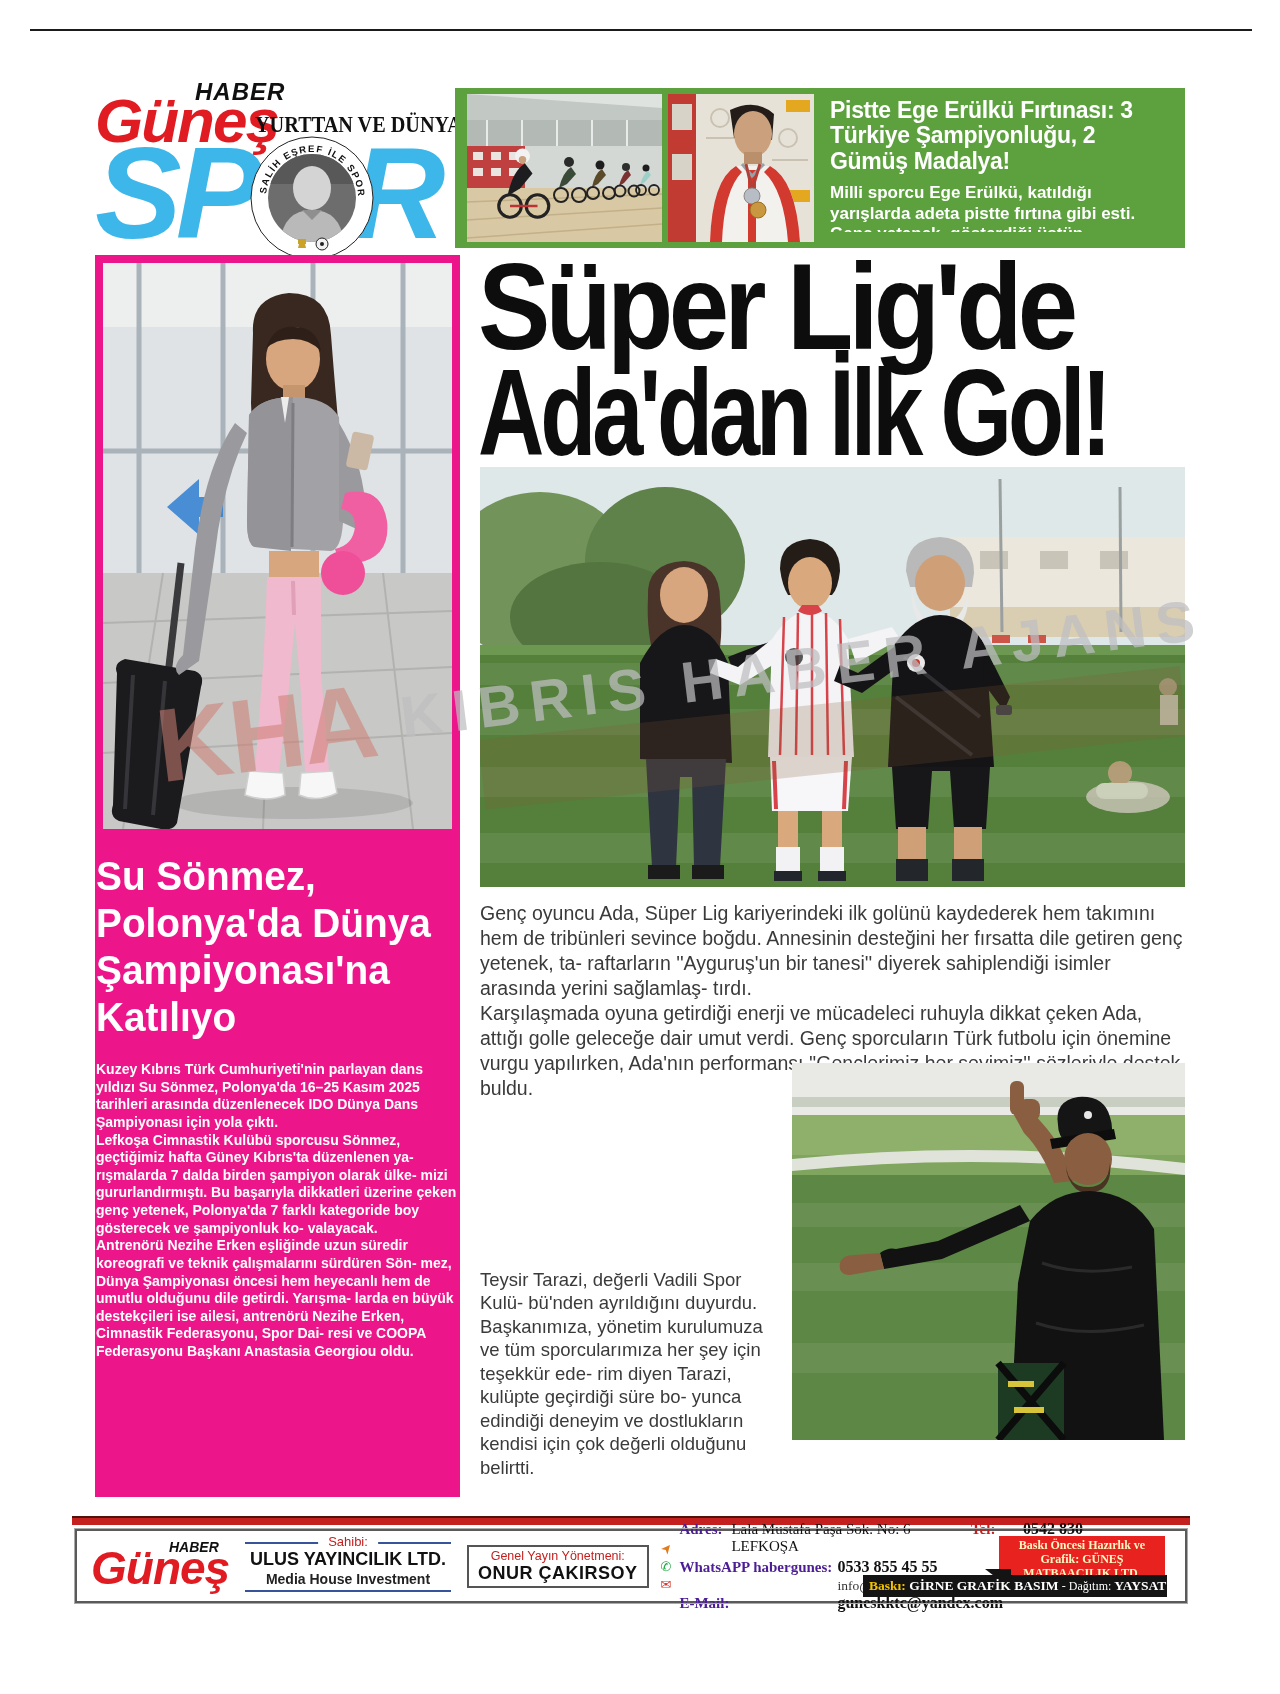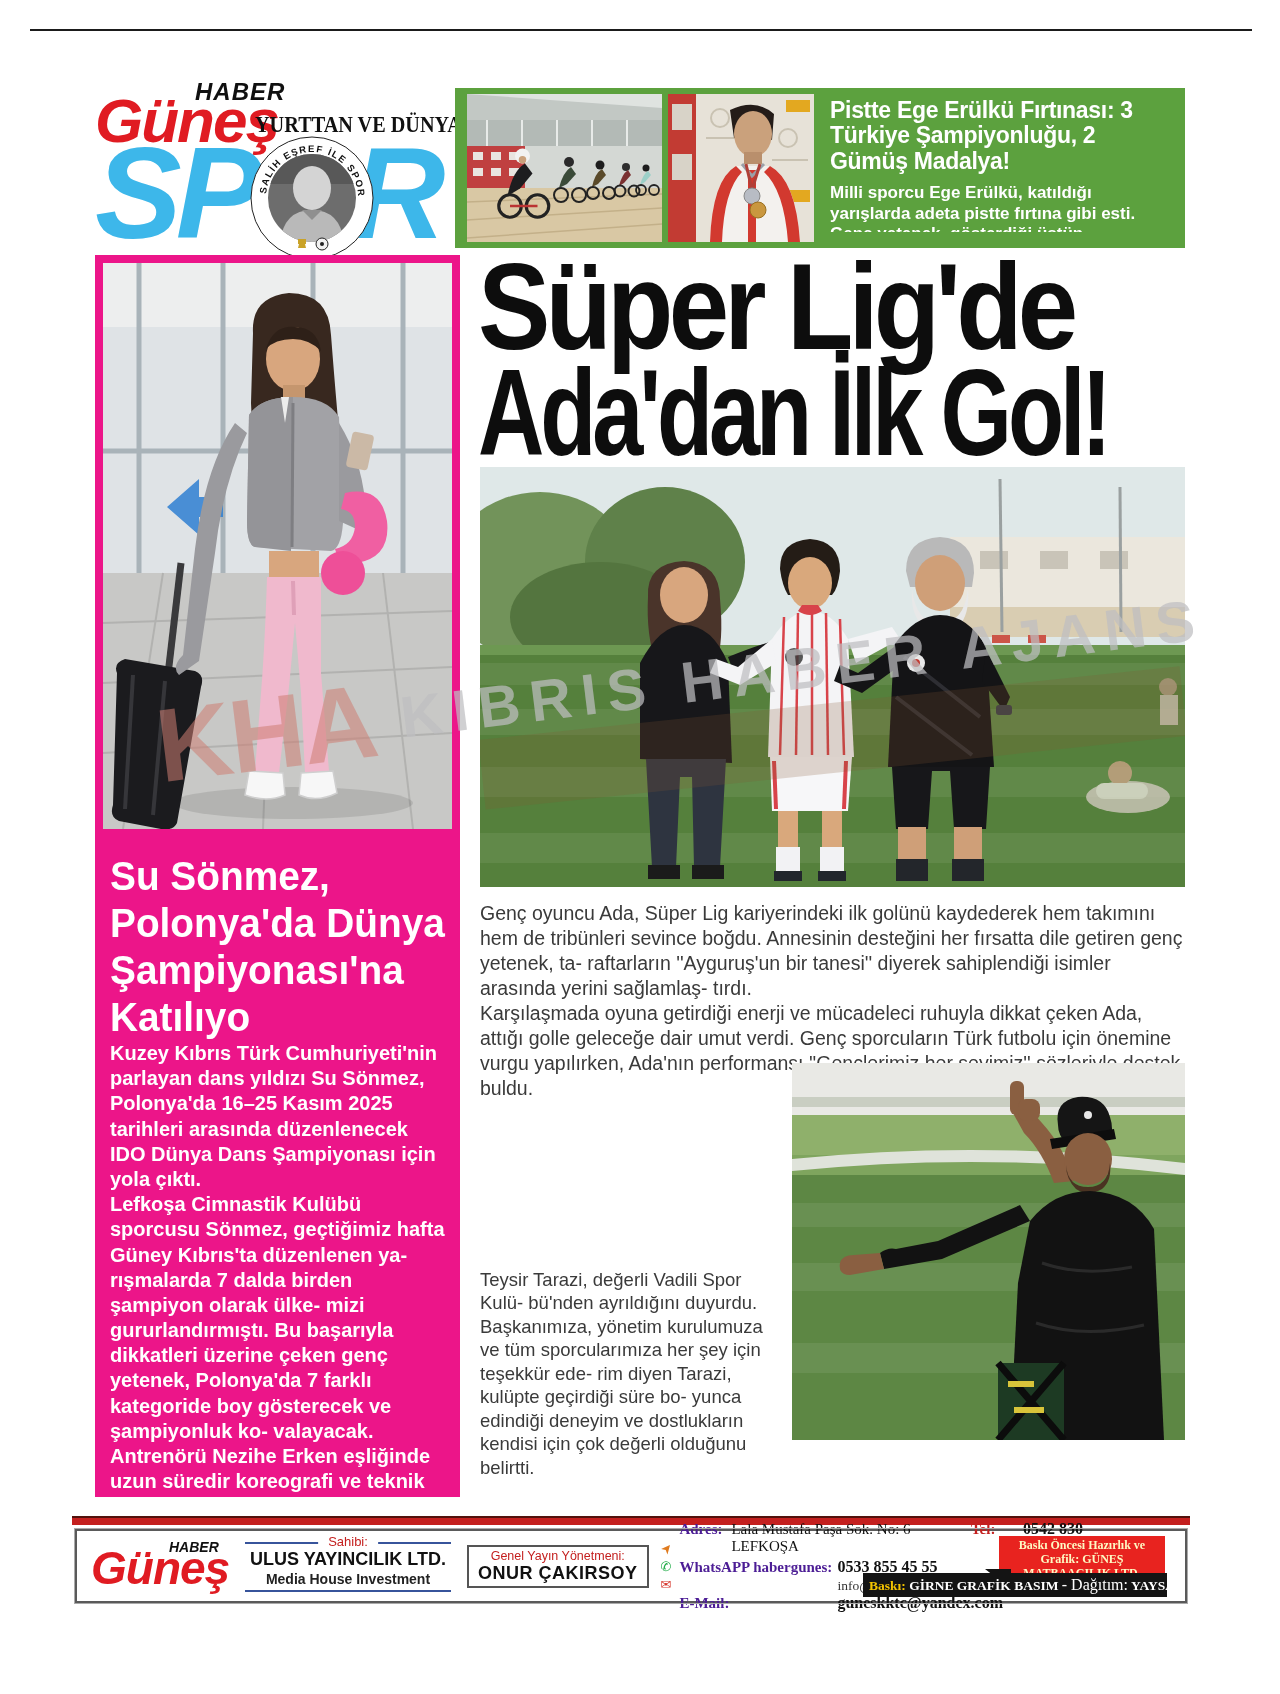--- a/index.html
+++ b/index.html
@@ -45,23 +45,23 @@
 
   
   .ts-headline{left:478px;top:1072px;width:312px;color:#111;}
   .ts-line{font-weight:bold;font-size:48px;letter-spacing:-1px;line-height:47px;white-space:nowrap;
            transform:scale(0.98,1.05);transform-origin:left top;}
   .ts-body{left:480px;top:1268px;width:302px;font-size:18.5px;line-height:1.27;color:#3a3a3a;}
   .ts-body p{margin:0;}
 
   
   .pink-block{left:95px;top:837px;width:365px;height:660px;background:#ec1589;color:#fff;
-              padding:16px 15px;box-sizing:border-box;overflow:hidden;}
+              padding:16px 1px;box-sizing:border-box;overflow:hidden;}
   .pl-line{font-weight:bold;font-size:40px;line-height:47px;white-space:nowrap;transform:scaleX(0.97);transform-origin:left top;}
-  .pink-body{font-size:20px;font-weight:bold;line-height:1.26;}
+  .pink-body{margin-top:20px;font-size:14px;font-weight:bold;line-height:1.26;}
   .pink-body p{margin:0;}
 
   
   .watermark{left:150px;top:688px;width:1060px;transform:rotate(-7deg);transform-origin:left top;
              display:flex;align-items:center;gap:26px;pointer-events:none;z-index:6;white-space:nowrap;}
   .wm-kha{font-size:104px;font-weight:bold;color:rgba(205,125,115,0.55);letter-spacing:-2px;}
   .wm-rest{font-size:58px;font-weight:bold;color:rgba(190,190,192,0.72);letter-spacing:10px;}
 
   
   .footer-rule{left:72px;top:1516px;width:1118px;height:7px;background:#c4201f;border-top:2px solid #52120c;}
@@ -91,21 +91,21 @@
   .f-strong{font-weight:bold;font-size:16px;}
   .f-small{font-size:13.5px;color:#333;}
   .f-tel-label{color:#c4201f;margin-left:14px;}
   .f-grafik{position:absolute;right:20px;top:5px;width:158px;background:#e8231f;color:#fef9c3;text-align:center;
             font-size:12px;font-weight:bold;line-height:1.15;padding:3px 4px;font-family:"Liberation Serif",serif;}
   .f-grafik:before{content:"";position:absolute;left:-14px;bottom:-6px;border-style:solid;border-width:0 26px 20px 0;
                    border-color:transparent #141414 transparent transparent;}
   .f-baski{position:absolute;right:18px;bottom:4px;width:292px;background:#141414;color:#fff;font-size:13.5px;
            font-weight:bold;padding:3px 6px;text-align:center;font-family:"Liberation Serif",serif;white-space:nowrap;}
   .f-baski .y{color:#f4c400;}
-  .f-baski .sm{font-size:16px;font-weight:normal;}
+  .f-baski .sm{font-size:12px;font-weight:normal;}
 </style>
 </head>
 <body>
 
 <div class="page">
 
   <div class="abs top-rule"></div>
 
   <div class="abs masthead">
     <div class="abs mh-haber">HABER</div>

